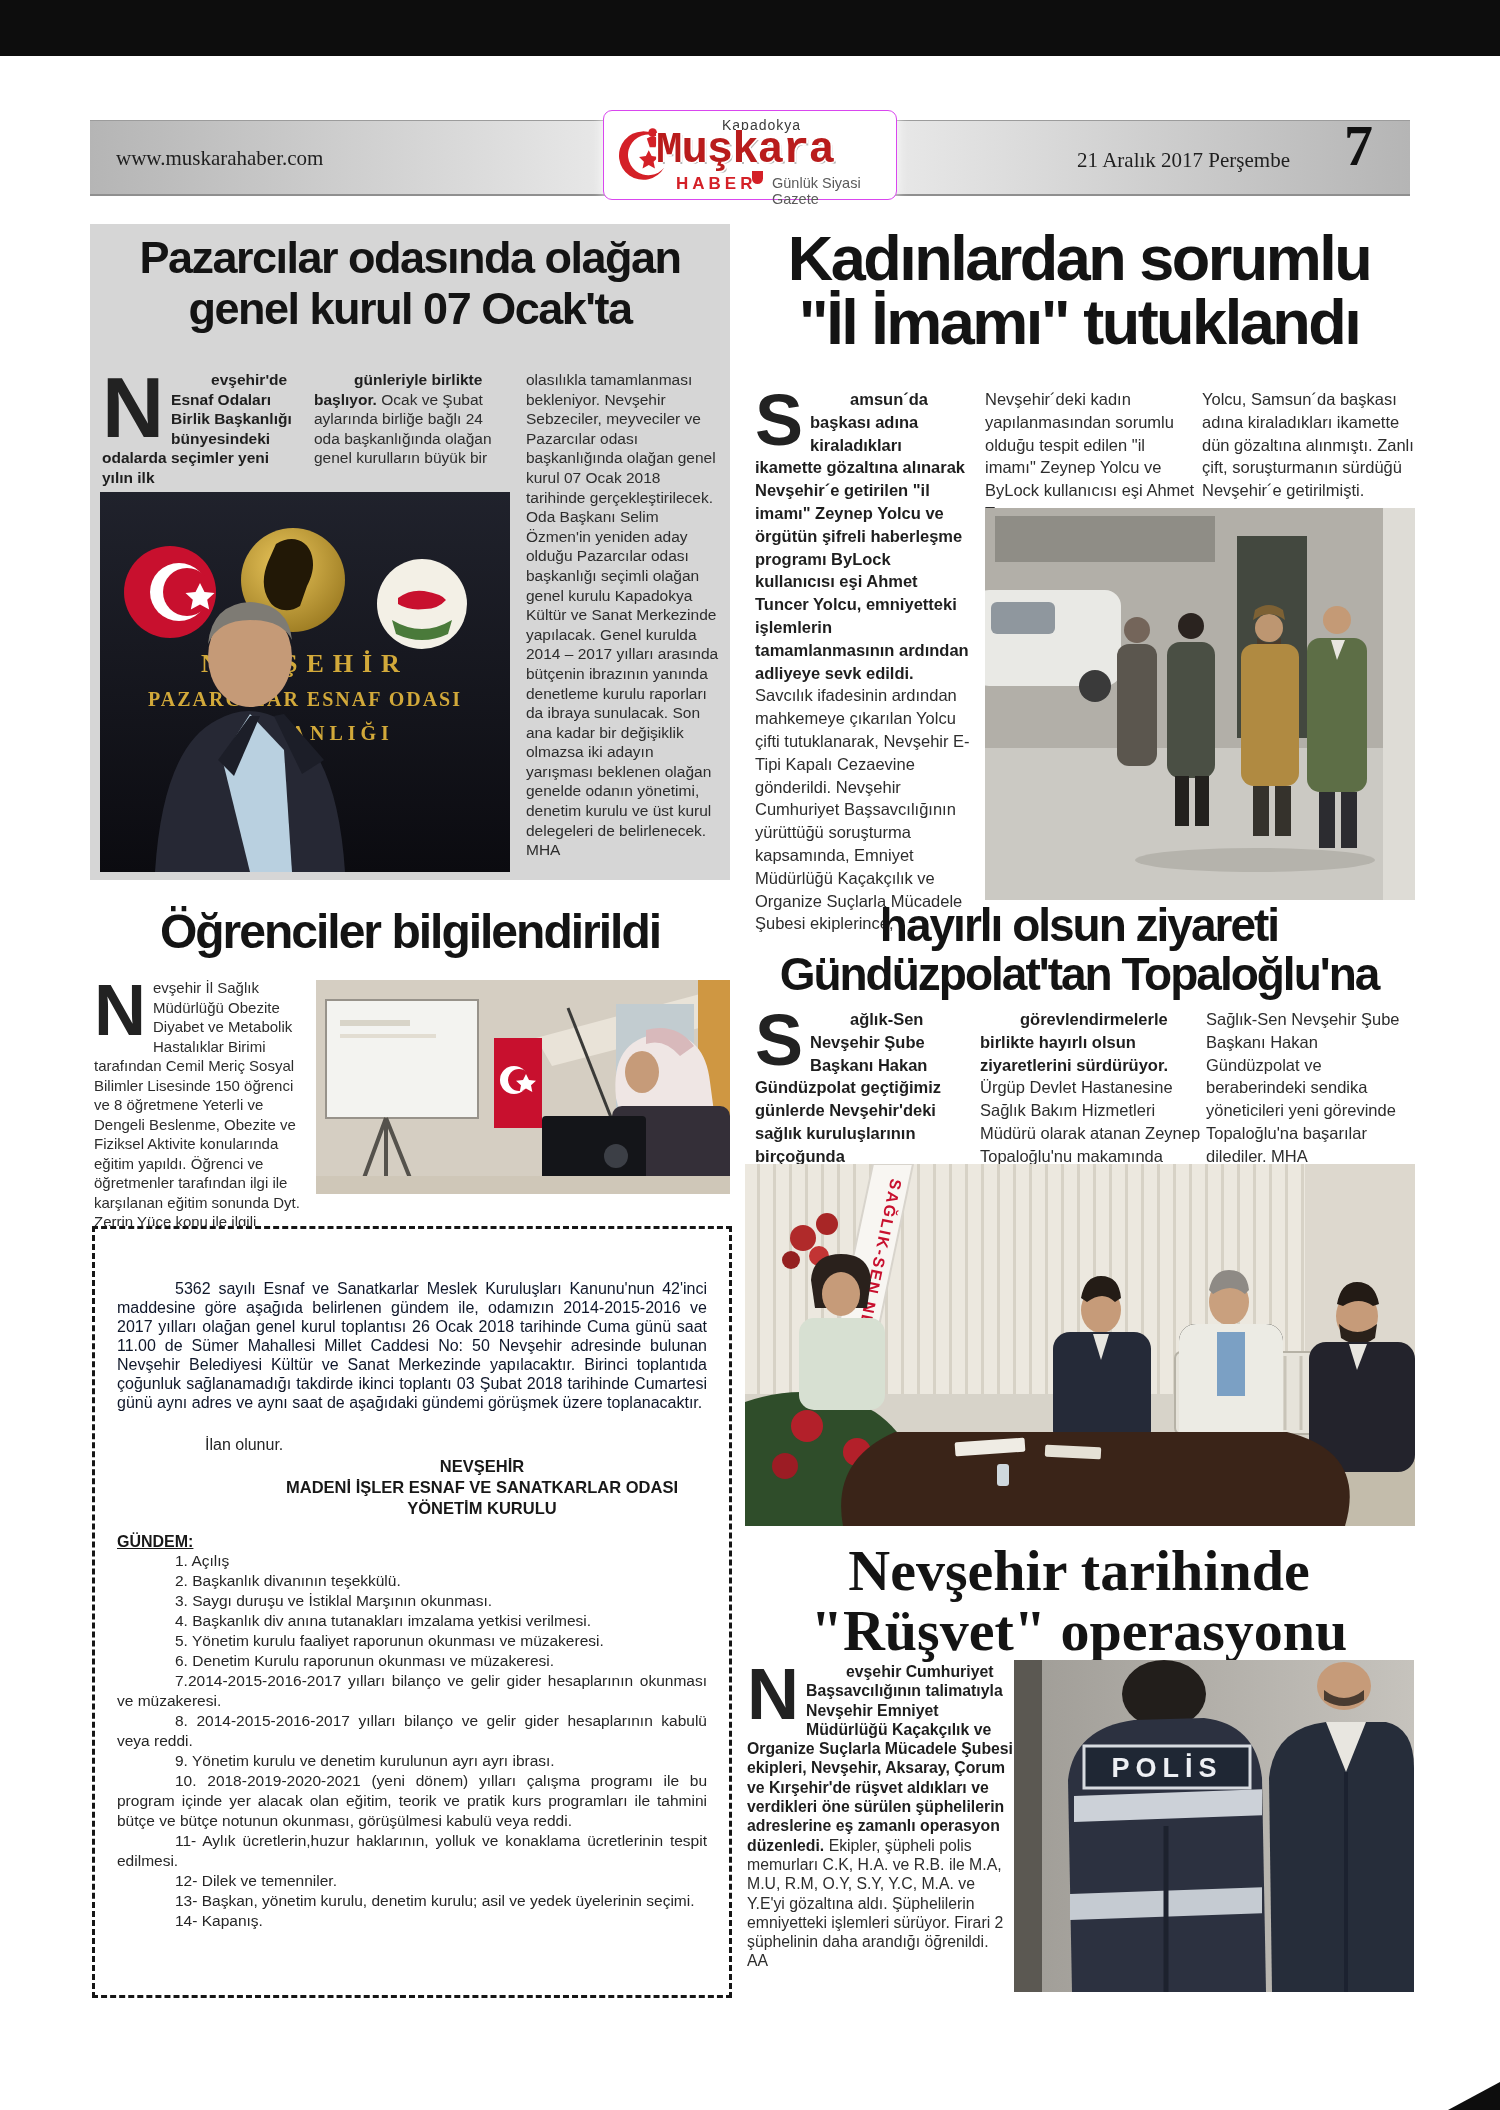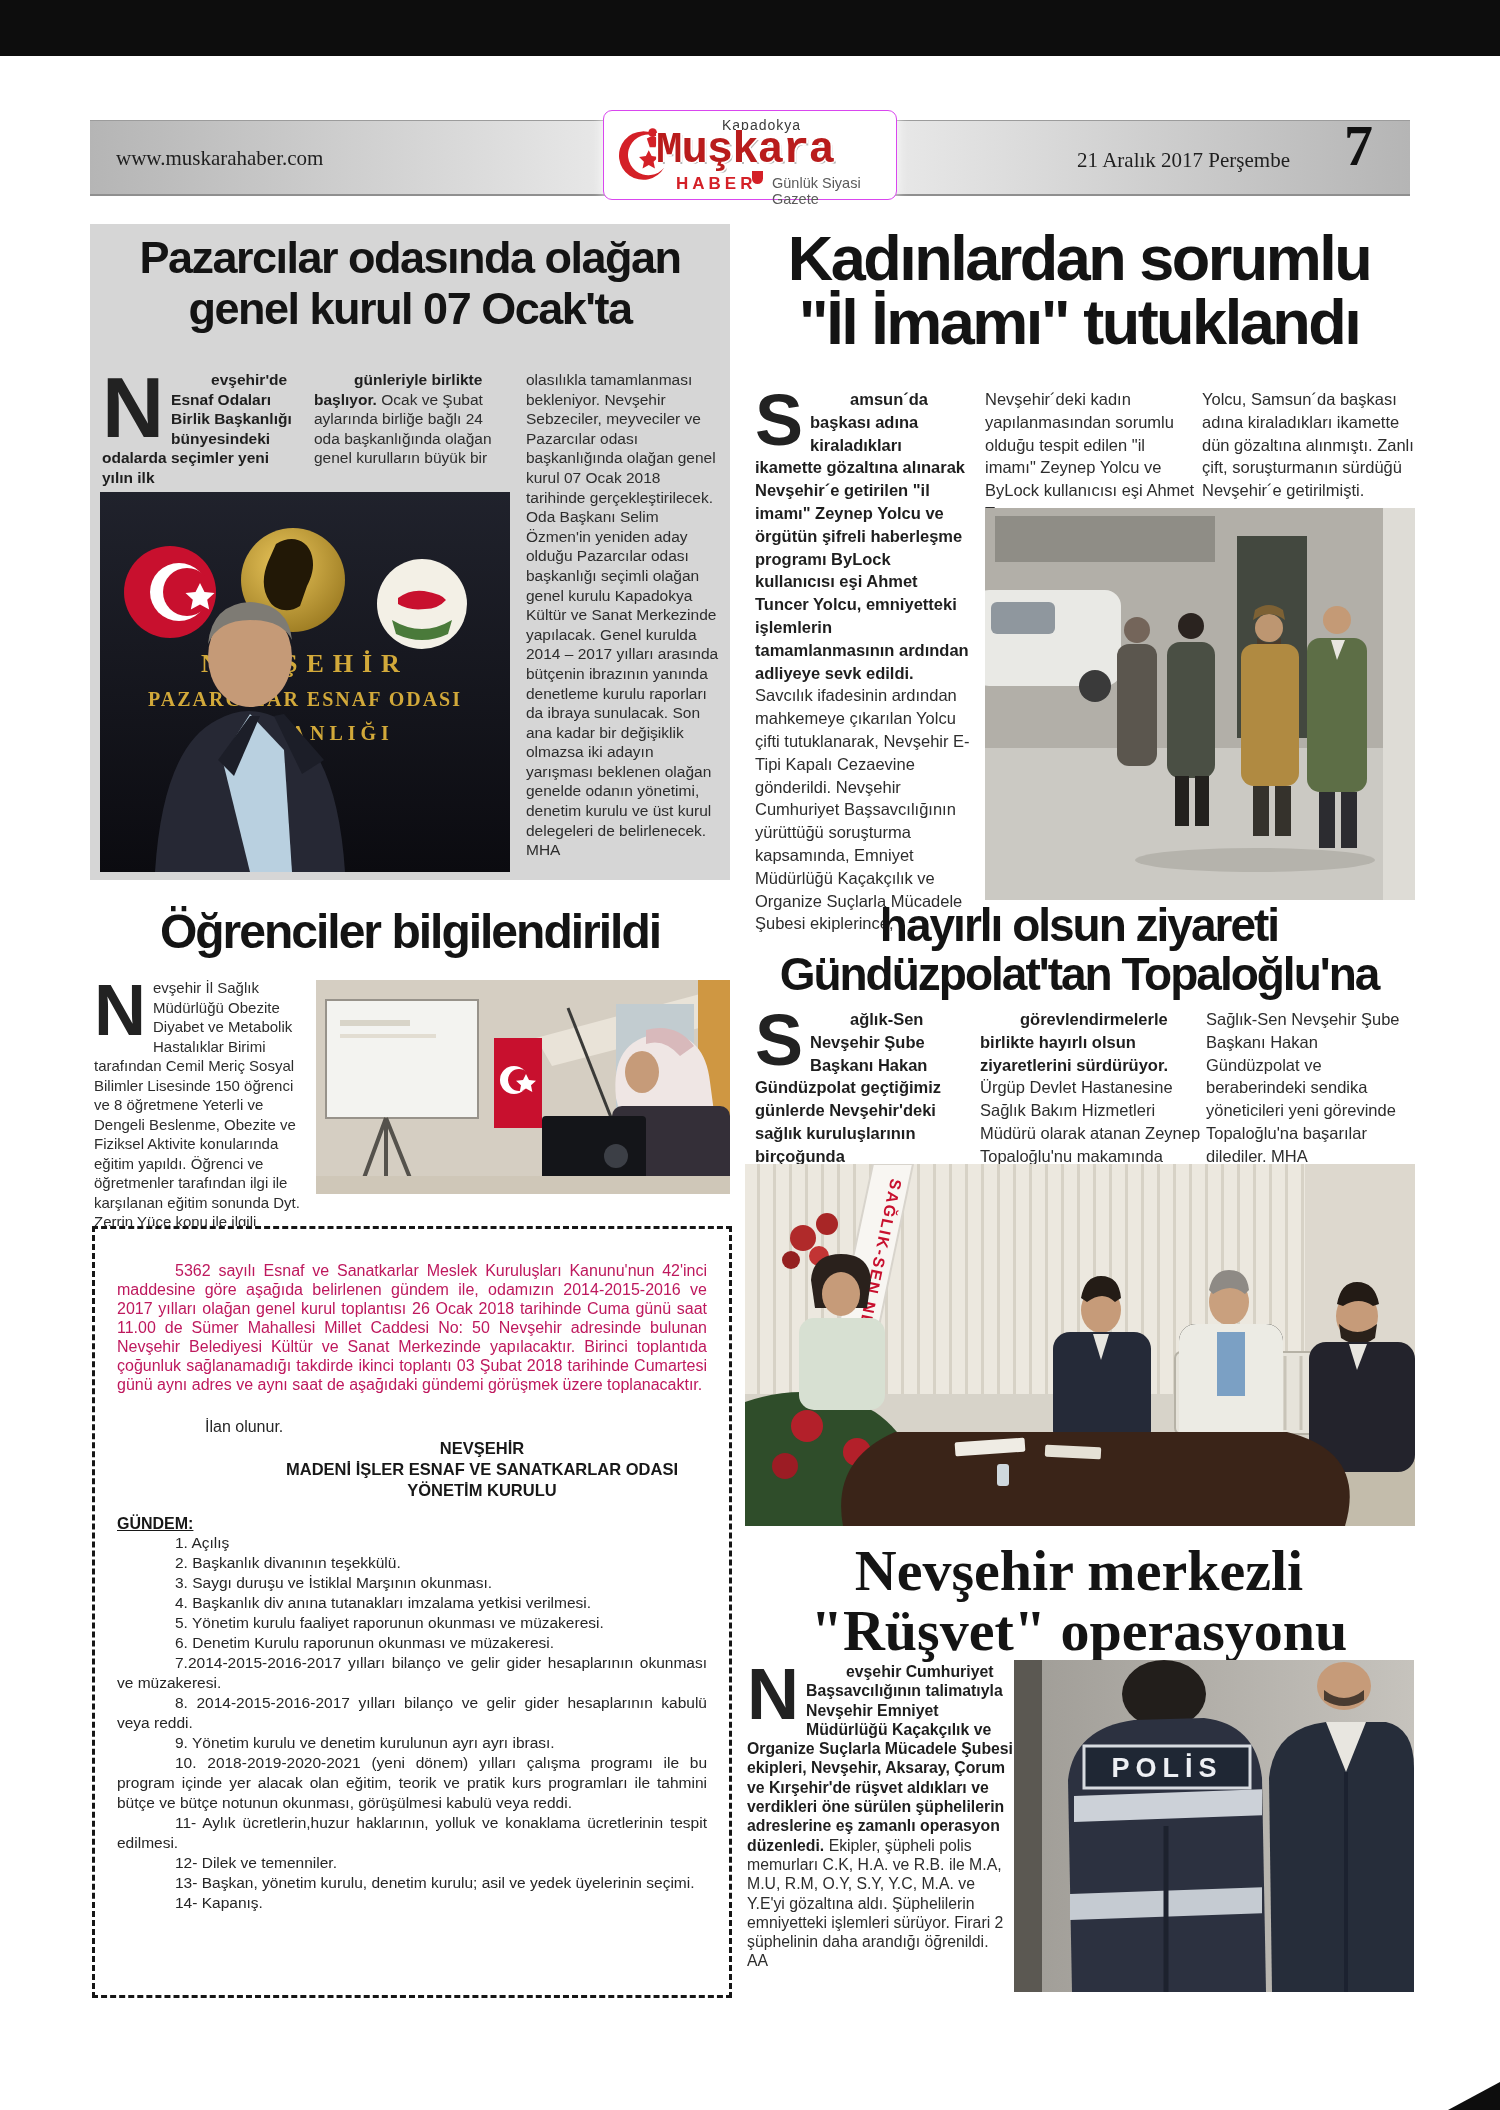--- a/index.html
+++ b/index.html
@@ -60,21 +60,21 @@
   #gd-col3 { left:1206px; top:1008px; width:208px; }
   #gd-photo { left:745px; top:1164px; width:670px; height:362px; }
 
   #rv-body { left:747px; top:1662px; width:266px; font-size:15.8px; line-height:19.3px; color:#2d2d2d; }
   #rv-photo { left:1014px; top:1660px; width:400px; height:332px; }
 
   
   #ilan-box { left:92px; top:1226px; width:640px; height:772px; border:3px dashed #161616; padding:12px 22px; overflow:hidden; background:#fff; }
   .ilan-title { text-align:center; font-weight:bold; font-size:26px; line-height:30px; color:#181818; letter-spacing:-0.5px; }
   #ilan-title-wrap { margin-top:8px; }
-  #ilan-para { margin-top:20px; font-size:16px; line-height:19px; color:#be185d; text-align:justify; text-indent:58px; }
+  #ilan-para { margin-top:38px; font-size:16px; line-height:19px; color:#0f172a; text-align:justify; text-indent:58px; }
   #ilan-note { margin-top:24px; margin-left:88px; font-size:16px; color:#262626; }
   #ilan-sig { margin-top:2px; margin-left:130px; width:470px; text-align:center; font-weight:bold; font-size:16.5px; line-height:21px; color:#181818; }
   #gundem-label { margin-top:14px; font-weight:bold; font-size:16px; text-decoration:underline; color:#181818; }
   #gundem-items p { font-size:15.5px; line-height:20px; color:#262626; text-indent:58px; margin:0; text-align:justify; }
 
   #corner-mark { left:1448px; top:2082px; width:52px; height:28px; background:#0d0d0d; clip-path:polygon(100% 0,100% 100%,0 100%); }
 
   svg { display:block; width:100%; height:100%; }
   svg text { font-family:"Liberation Sans", sans-serif; }
   .goldtxt { font-family:"Liberation Serif", serif; font-weight:bold; fill:#d2a93a; }
@@ -340,21 +340,21 @@
       <polygon points="604,180 612,206 622,180" fill="#e8e6e0"></polygon>
     </g>
     <path d="M150 268 L542 268 Q622 288 600 362 L98 362 Q86 296 150 268 Z" fill="#3a2418"></path>
     <rect x="210" y="276" width="70" height="14" rx="2" fill="#efece4" transform="rotate(-4 245 283)"></rect>
     <rect x="300" y="282" width="56" height="12" rx="2" fill="#e5e1d6" transform="rotate(3 328 288)"></rect>
     <rect x="252" y="300" width="12" height="22" rx="3" fill="#cfd8dd"></rect>
   </svg>
 </div>
 
 <div class="abs headline" id="rv-headline">
-  <div>Nevşehir merkezli</div>
+  <div>Nevşehir tarihinde</div>
   <div>"Rüşvet" operasyonu</div>
 </div>
 <div class="abs" id="rv-body">
   <span class="dc dc-med">N</span><span class="bold">evşehir Cumhuriyet Başsavcılığının talimatıyla Nevşehir Emniyet Müdürlüğü Kaçakçılık ve Organize Suçlarla Mücadele Şubesi ekipleri, Nevşehir, Aksaray, Çorum ve Kırşehir'de rüşvet aldıkları ve verdikleri öne sürülen şüphelilerin adreslerine eş zamanlı operasyon düzenledi. </span><span>Ekipler, şüpheli polis memurları C.K, H.A. ve R.B. ile M.A, M.U, R.M, O.Y, S.Y, Y.C, M.A. ve Y.E'yi gözaltına aldı. Şüphelilerin emniyetteki işlemleri sürüyor. Firari 2 şüphelinin daha arandığı öğrenildi. AA</span>
 </div>
 <div class="abs" id="rv-photo">
   <svg viewBox="0 0 400 332">
     <defs>
       <linearGradient id="rvbg" x1="0" y1="0" x2="1" y2="0">
         <stop offset="0" stop-color="#9f9c96"></stop>

